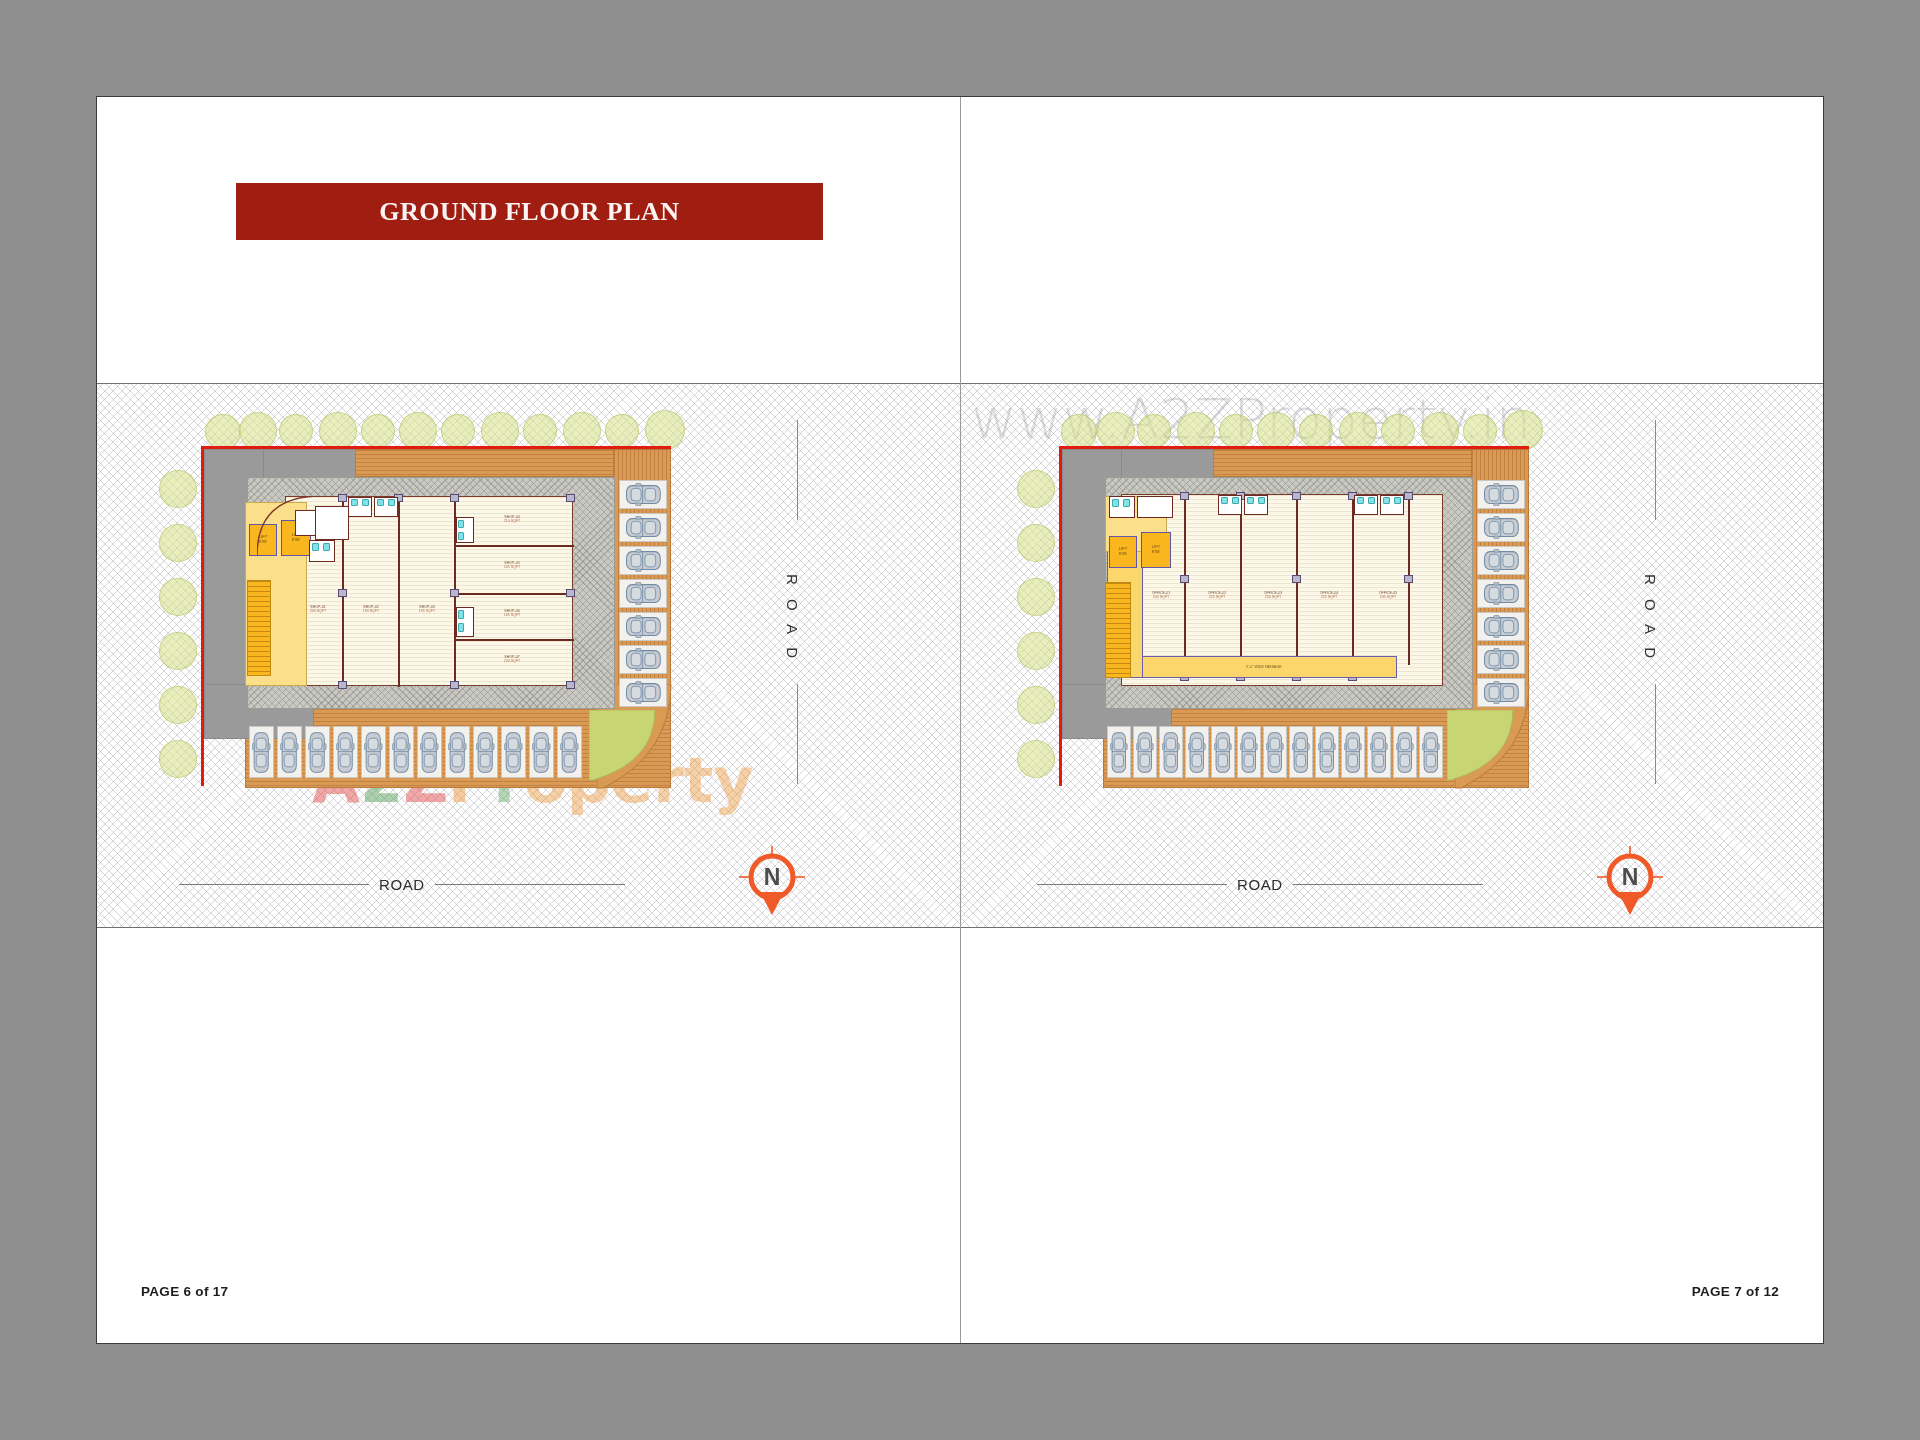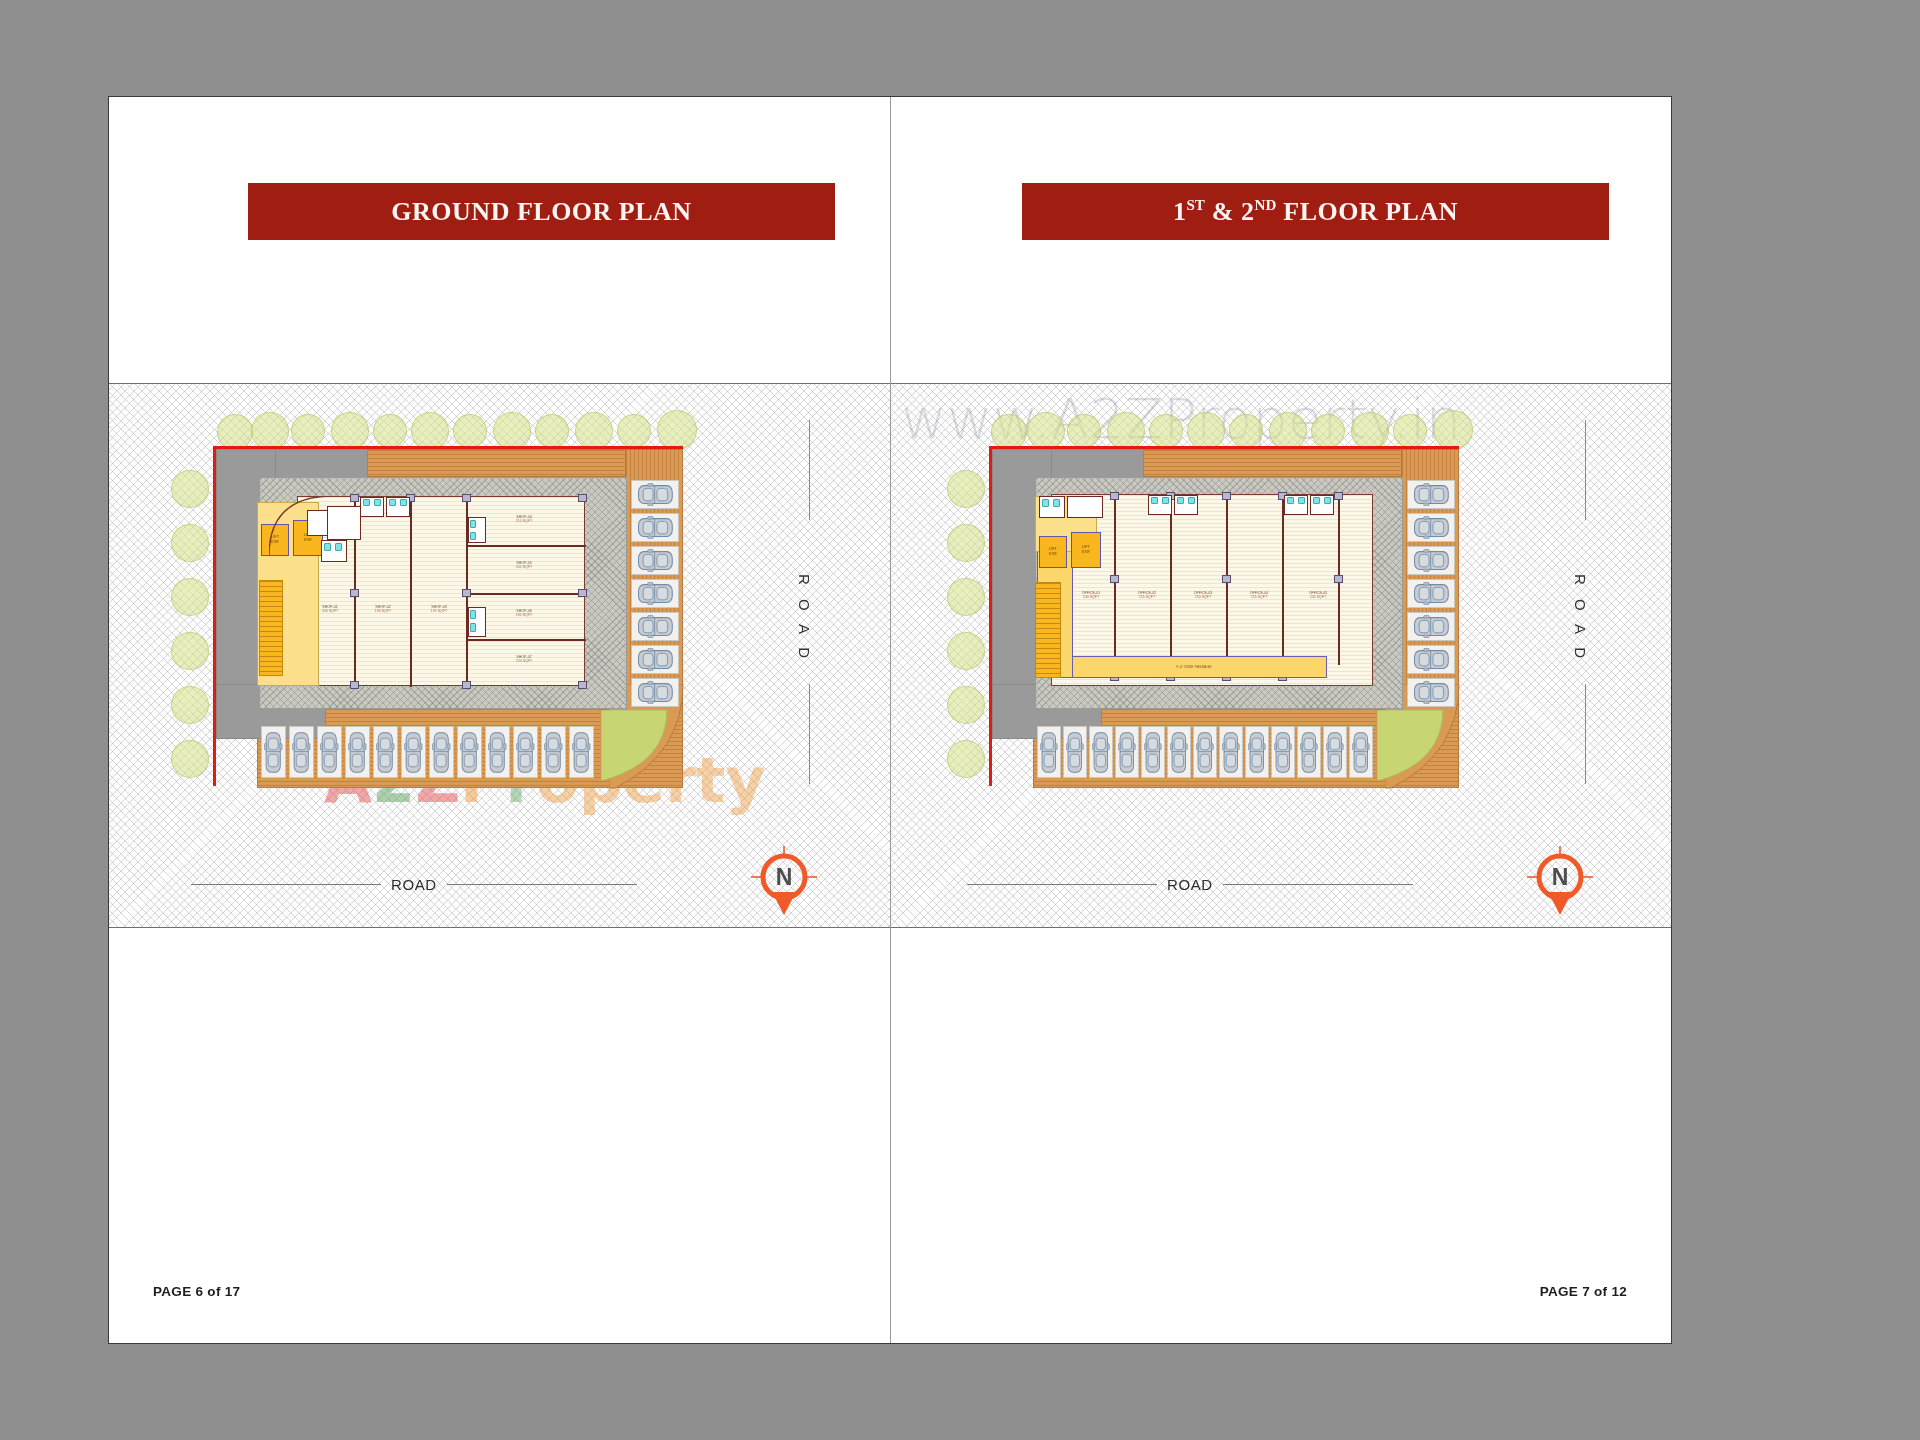--- a/index.html
+++ b/index.html
@@ -6,25 +6,24 @@
   * { box-sizing: border-box; margin: 0; padding: 0; }
   html, body {
     width: 1920px; height: 1440px;
     background: #8f8f8f;
     font-family: "Liberation Sans", sans-serif;
     overflow: hidden;
   }
   #doc {
     position: absolute;
     left: 96px; top: 96px;
-    width: 1564px; height: 1248px;
+    width: 1728px; height: 1248px;
     background: #ffffff;
     border: 1px solid #3a3a3a;
     display: flex;
-    margin-left: 12px;
   }
   .page {
     position: relative;
     width: 864px; height: 1246px;
     background: #fff;
     overflow: hidden;
   }
   .page.right { border-left: 1px solid #9a9a9a; }
 
   
@@ -556,25 +555,20 @@
           <path d="M 21,46 L 45,46 L 33,69 Z" fill="#ef5a28"></path>
         </svg>
       </div>
     </div>
 
     <div class="footer">PAGE 6 of 17</div>
   </div>
 
   <div class="page right">
 
-    <div class="banner">
-      <div class="banner-text">
-        <span>1</span><sup>ST</sup><span> &amp; </span><span>2</span><sup>ND</sup><span> FLOOR PLAN</span>
-      </div>
-    </div>
 
     <div class="canvas">
 
       <div class="wm-big">www.A2ZProperty.in</div>
 
       <div class="tree" style="left:100px;top:30px;width:36px;height:36px;"></div>
       <div class="tree" style="left:136px;top:28px;width:38px;height:38px;"></div>
       <div class="tree" style="left:176px;top:30px;width:34px;height:34px;"></div>
       <div class="tree" style="left:216px;top:28px;width:38px;height:38px;"></div>
       <div class="tree" style="left:258px;top:30px;width:34px;height:34px;"></div>

